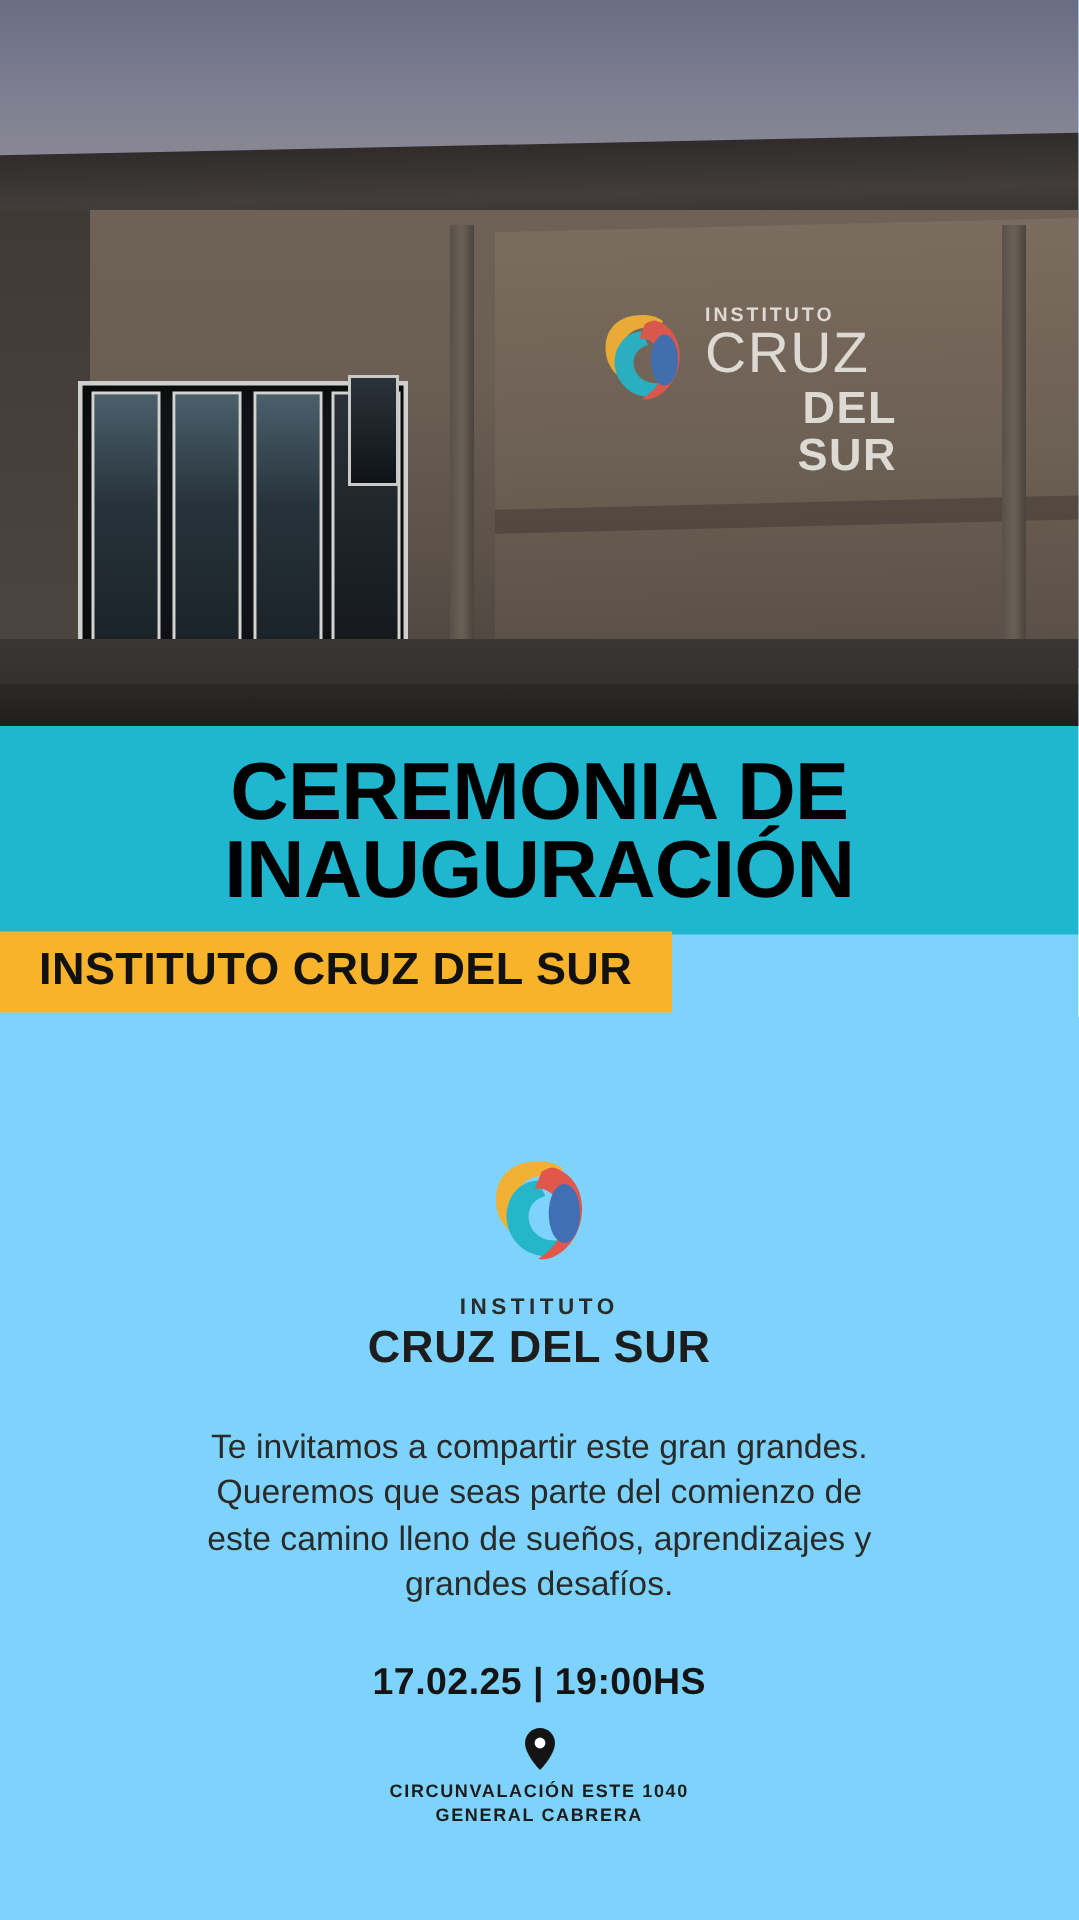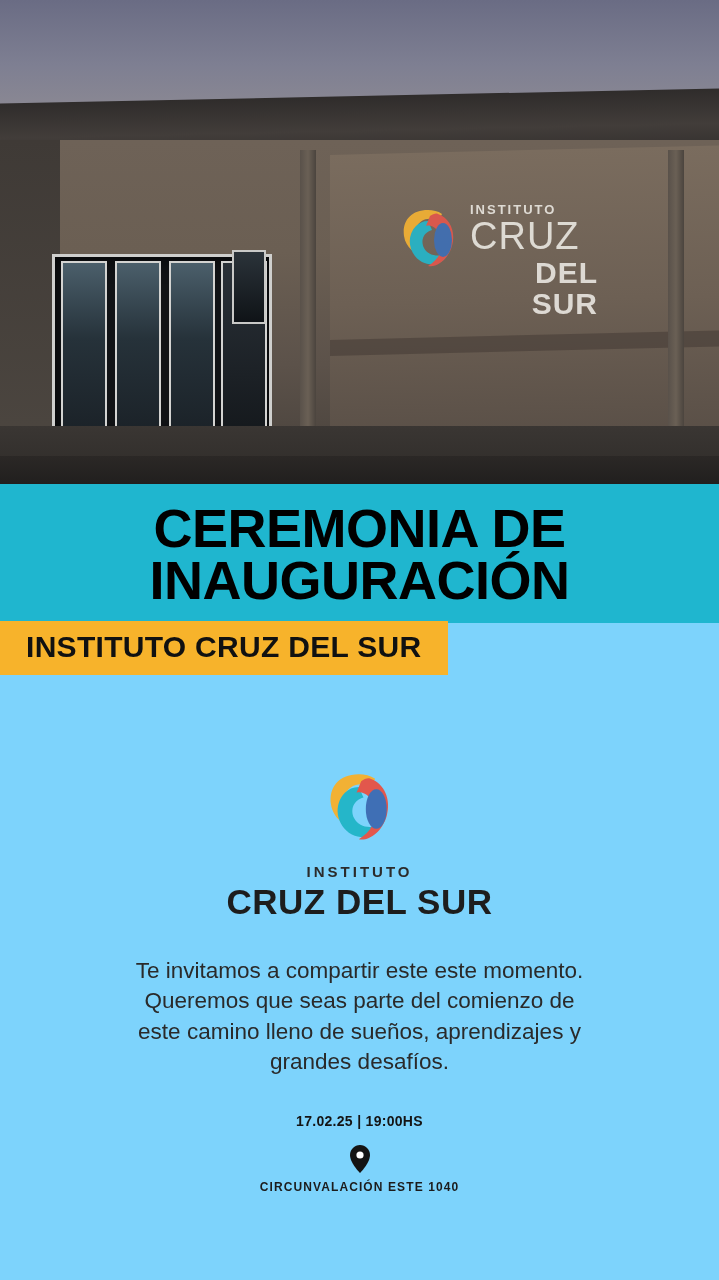--- a/index.html
+++ b/index.html
@@ -157,38 +157,38 @@
   }
   .logo-mark { width: 72px; height: 84px; margin-bottom: 12px; }
   .brand-small {
     font-size: 15px;
     font-weight: 800;
     letter-spacing: 3px;
     color: #2b2b2b;
     text-transform: uppercase;
   }
   .brand-big {
-    font-size: 35px;
+    font-size: 30px;
     font-weight: 800;
     letter-spacing: 0.5px;
     color: #1d1d1d;
     text-transform: uppercase;
     margin-top: 2px;
   }
   .invite {
     margin-top: 34px;
     width: 470px;
     text-align: center;
     font-size: 22.5px;
     line-height: 1.35;
     color: #2a2a2a;
   }
   .datetime {
     margin-top: 36px;
-    font-size: 14px;
+    font-size: 25px;
     font-weight: 800;
     color: #141414;
     letter-spacing: 0.3px;
   }
   .pin-icon { margin-top: 16px; width: 20px; height: 28px; }
   .address {
     margin-top: 6px;
     text-align: center;
     font-size: 12px;
     font-weight: 700;
@@ -251,26 +251,27 @@
   <div class="lower">
     <svg class="logo-mark" viewBox="0 0 62 72">
       <path d="M30 6 C12 6 4 18 6 32 C8 46 22 54 30 50 C20 44 14 34 18 24 C22 14 34 12 40 18 L44 10 C40 7 35 6 30 6 Z" fill="#f2b134"></path>
       <path d="M18 22 C8 32 10 50 24 58 C36 64 48 58 50 48 C42 54 30 52 26 44 C22 36 26 28 34 26 L30 17 C25 17 21 19 18 22 Z" fill="#25b6c9"></path>
       <path d="M40 10 C52 14 58 28 54 42 C50 56 38 64 30 62 C40 56 46 46 44 36 C42 26 34 20 28 22 L32 12 C35 10 38 9 40 10 Z" fill="#e2574c"></path>
       <ellipse cx="45" cy="36" rx="9" ry="17" fill="#3f6fb5"></ellipse>
     </svg>
     <div class="brand-small">INSTITUTO</div>
     <div class="brand-big">CRUZ DEL SUR</div>
 
-    <div class="invite">Te invitamos a compartir este este momento. Queremos que seas parte del comienzo de este camino lleno de sueños, aprendizajes y grandes desafíos.</div>
+    <div class="invite">Te invitamos a compartir este gran grandes. Queremos que seas parte del comienzo de este camino lleno de sueños, aprendizajes y grandes desafíos.</div>
 
     <div class="datetime">17.02.25 | 19:00HS</div>
 
     <svg class="pin-icon" viewBox="0 0 20 28">
       <path d="M10 0 C4.5 0 0 4.5 0 10 C0 18 10 28 10 28 C10 28 20 18 20 10 C20 4.5 15.5 0 10 0 Z" fill="#141414"></path>
       <circle cx="10" cy="10" r="3.6" fill="#ffffff"></circle>
     </svg>
 
     <div class="address">
       <div>CIRCUNVALACIÓN ESTE 1040</div>
+      <div>GENERAL CABRERA</div>
     </div>
   </div>
 </div>
 
 </body></html>

